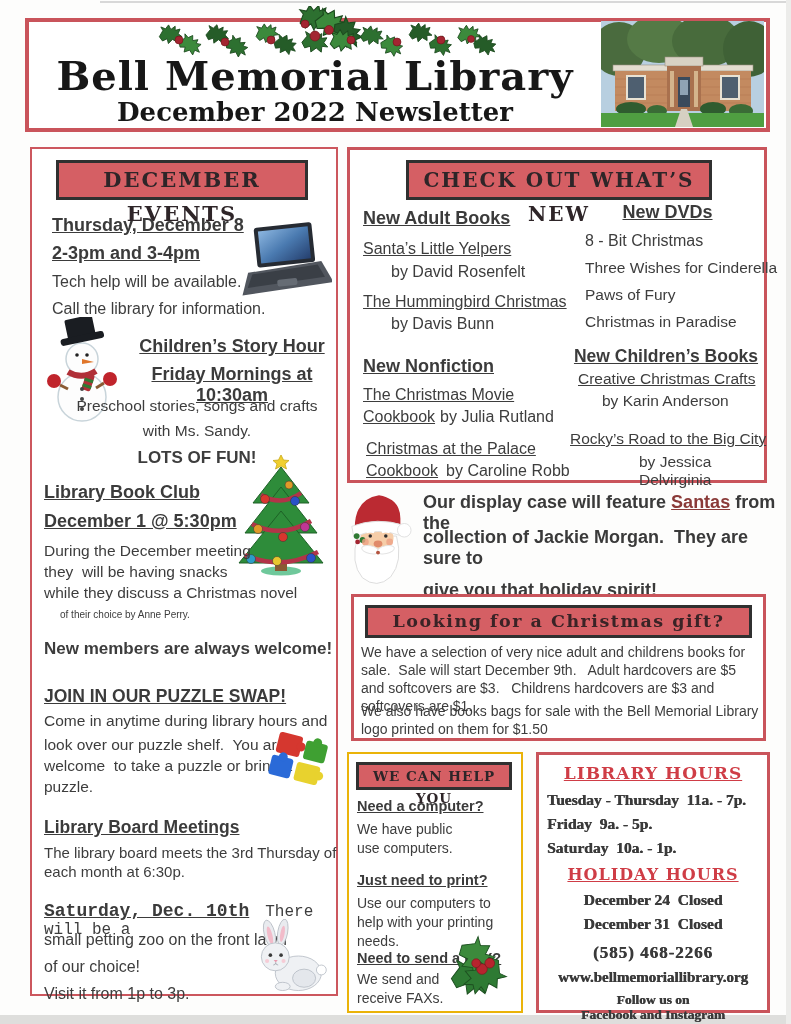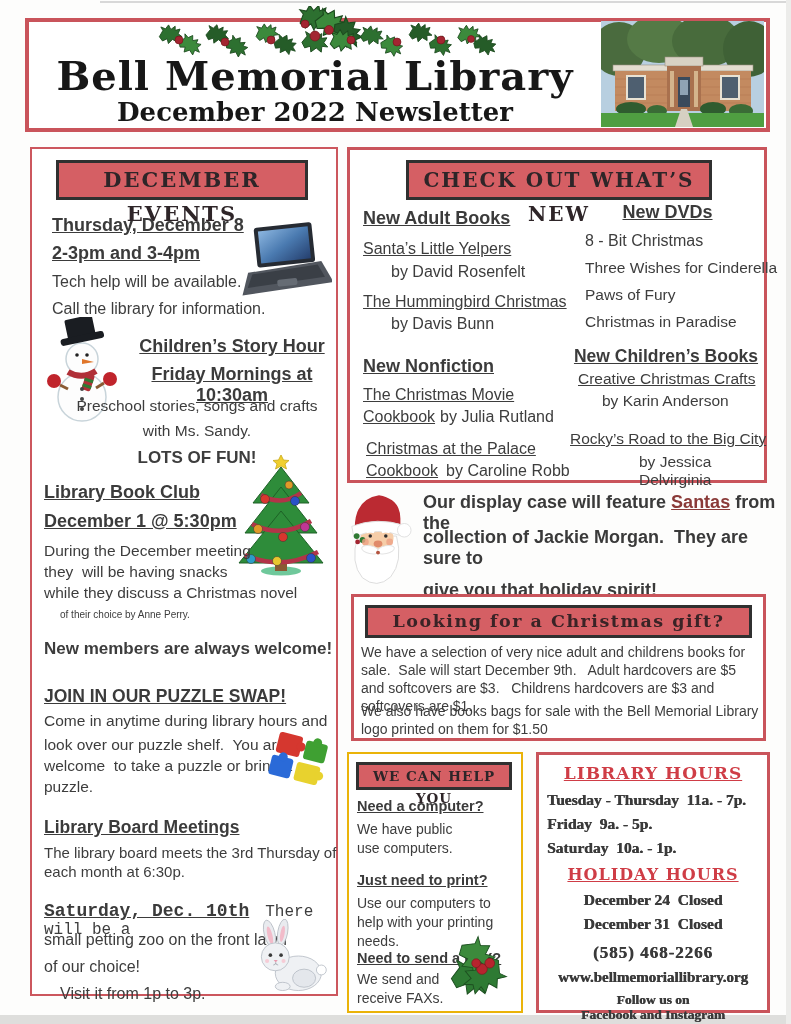--- a/index.html
+++ b/index.html
@@ -219,21 +219,21 @@
     </div>
 
     <div class="abs bu" style="left:12px;top:668px;font-size:17.5px;">Library Board Meetings</div>
     <div class="abs" style="left:12px;top:694px;width:298px;font-size:15px;line-height:19px;">The library board meets the 3rd Thursday of each month at 6:30p.</div>
 
     <div class="abs" style="left:12px;top:752px;font-size:16px;font-family:Liberation Mono, monospace;">
       <span class="bu" style="font-size:18px;">Saturday, Dec. 10th</span><span style="margin-left:16px;">There will be a</span>
     </div>
     <div class="abs" style="left:12px;top:782px;font-size:16px;">small petting zoo on the front lawn</div>
     <div class="abs" style="left:12px;top:809px;font-size:16px;">of our choice!</div>
-    <div class="abs" style="left:12px;top:836px;font-size:16px;margin-left:16px;">Visit it from 1p to 3p.</div>
+    <div class="abs" style="left:12px;top:836px;font-size:16px;">Visit it from 1p to 3p.</div>
 
     <div class="abs" style="left:208px;top:770px;width:92px;height:74px;">
       <svg width="92" height="74" viewBox="0 0 100 90" preserveAspectRatio="xMidYMax meet">
         <ellipse cx="30" cy="18" rx="6.5" ry="17" fill="#e9ebef" stroke="#b6bcc4" transform="rotate(-14 30 18)"></ellipse>
         <ellipse cx="30" cy="20" rx="3" ry="11" fill="#f2bcca" transform="rotate(-14 30 18)"></ellipse>
         <ellipse cx="46" cy="16" rx="6" ry="16" fill="#e9ebef" stroke="#b6bcc4" transform="rotate(10 46 16)"></ellipse>
         <ellipse cx="46" cy="18" rx="2.6" ry="10" fill="#f2bcca" transform="rotate(10 46 16)"></ellipse>
         <ellipse cx="65" cy="66" rx="28" ry="21" fill="#eff1f4" stroke="#b6bcc4"></ellipse>
         <ellipse cx="72" cy="72" rx="14" ry="11" fill="#e4e7ec" stroke="#b6bcc4"></ellipse>
         <circle cx="93" cy="62" r="6" fill="#fff" stroke="#b6bcc4"></circle>

